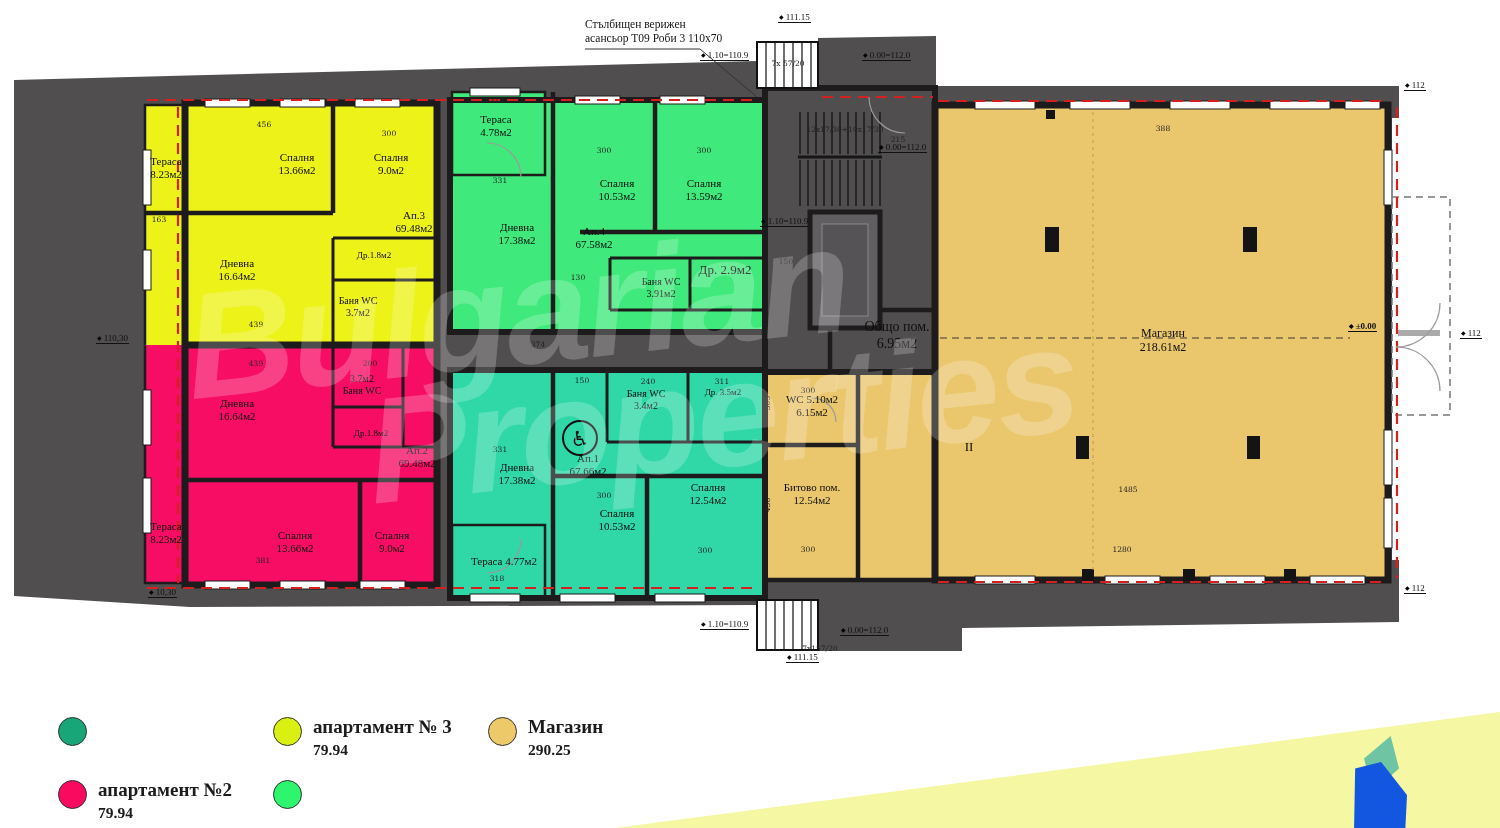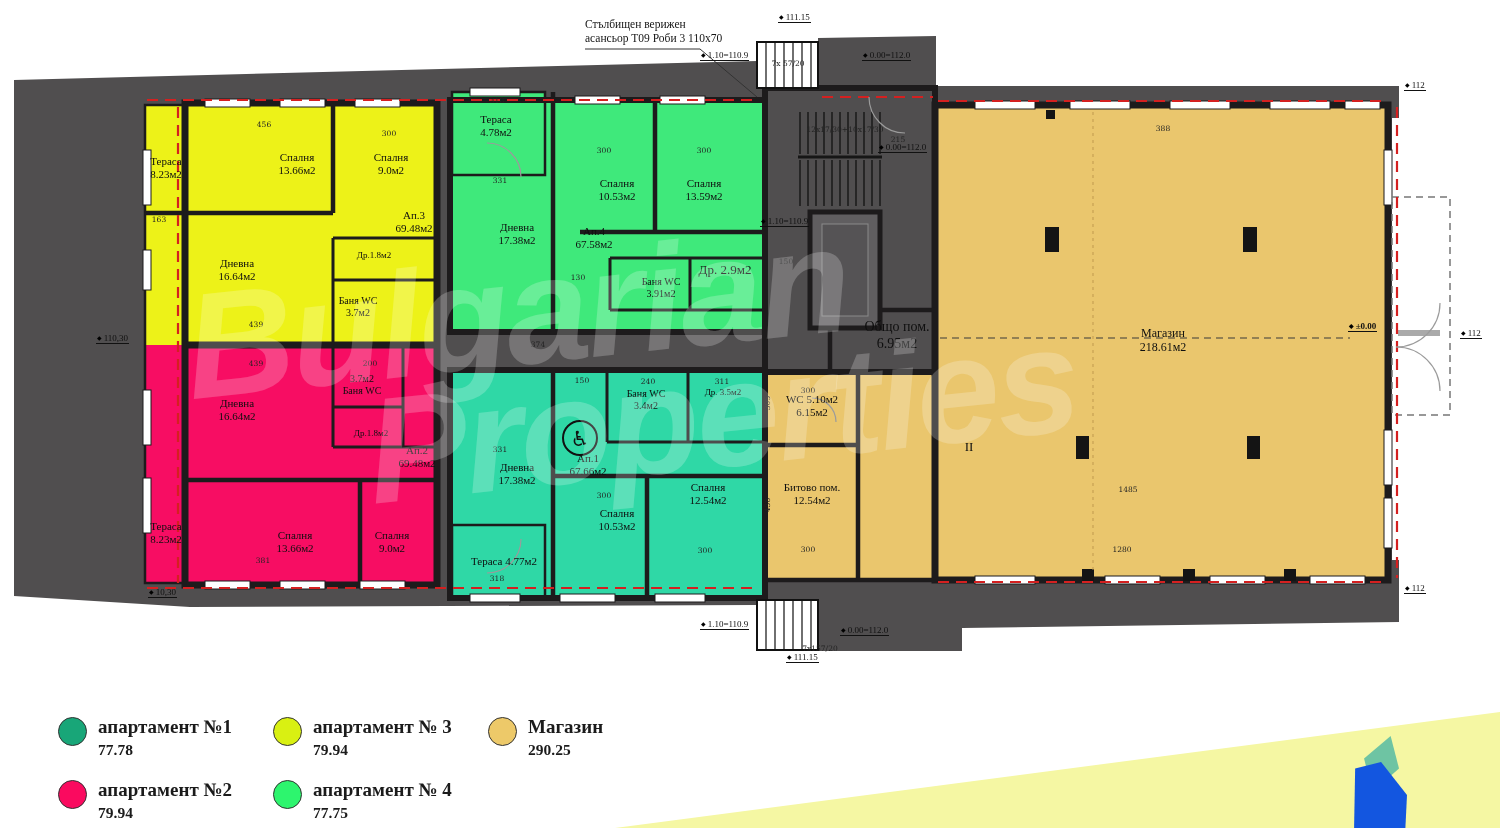--- a/index.html
+++ b/index.html
@@ -384,24 +384,20 @@
 
   <div class="watermark">
     <span class="wm1">Bulgarian</span>
     <span class="wm2">Properties</span>
   </div>
 
   <div class="layer">
 
   <div class="legend-item" style="left: 58px; top: 716px;">
       <span class="legend-dot" style="background: rgb(24, 166, 120);"></span>
-      <span class="legend-texts">
-        <span class="legend-label">апартамент №1</span>
-        <span class="legend-value">77.78</span>
-      </span>
     </div>
       <div class="legend-item" style="left: 273px; top: 716px;">
       <span class="legend-dot" style="background: rgb(217, 240, 18);"></span>
       <span class="legend-texts">
         <span class="legend-label">апартамент № 3</span>
         <span class="legend-value">79.94</span>
       </span>
     </div>
       <div class="legend-item" style="left: 488px; top: 716px;">
       <span class="legend-dot" style="background: rgb(237, 201, 105);"></span>
@@ -412,20 +408,16 @@
     </div>
       <div class="legend-item" style="left: 58px; top: 779px;">
       <span class="legend-dot" style="background: rgb(250, 10, 95);"></span>
       <span class="legend-texts">
         <span class="legend-label">апартамент №2</span>
         <span class="legend-value">79.94</span>
       </span>
     </div>
       <div class="legend-item" style="left: 273px; top: 779px;">
       <span class="legend-dot" style="background: rgb(45, 245, 110);"></span>
-      <span class="legend-texts">
-        <span class="legend-label">апартамент № 4</span>
-        <span class="legend-value">77.75</span>
-      </span>
     </div>
     </div>
 
 </div>
 
 </body></html>

